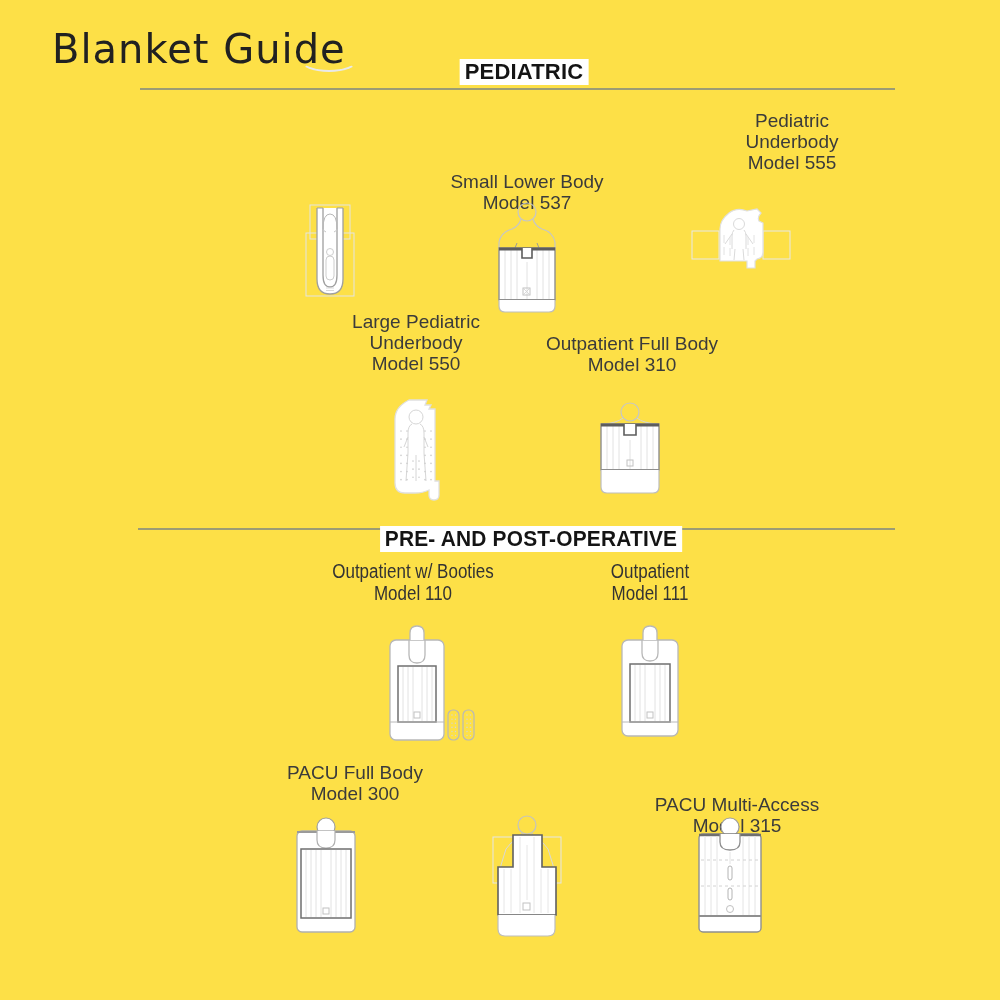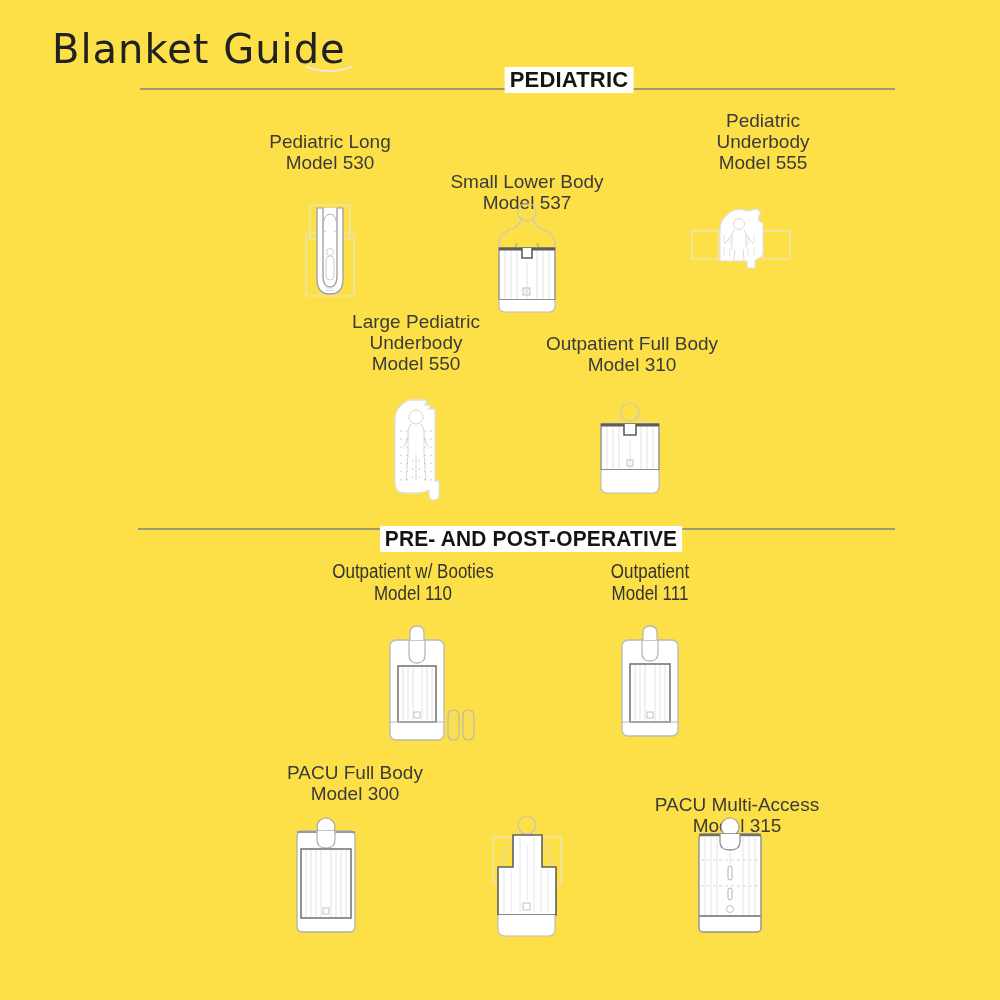--- a/index.html
+++ b/index.html
@@ -7,49 +7,45 @@
           font-family:"Liberation Sans",sans-serif;}
   .page-title{position:absolute;left:52px;top:26px;font-family:"DejaVu Sans",sans-serif;
               font-size:40px;color:#212121;letter-spacing:1px;}
   .title-swoosh{position:absolute;left:300px;top:48px;width:54px;height:20px;
                 border:2px solid transparent;border-bottom-color:#e9e9e9;border-radius:50%;}
   .divider{position:absolute;height:2px;background:#9c9c74;}
   #divider1{left:140px;top:88px;width:755px;}
   #divider2{left:138px;top:528px;width:757px;}
   .sec-header{position:absolute;transform:translateX(-50%);font-weight:bold;font-size:22px;
               color:#141414;background:#fff;padding:0 5px;letter-spacing:.2px;white-space:nowrap;}
-  #header1{left:524px;top:67px;margin-left:45px;}
+  #header1{left:524px;top:59px;}
   #header2{left:531px;top:526px;transform:translateX(-50%) scaleX(.95);}
   .label{position:absolute;transform:translateX(-50%);text-align:center;font-size:19px;
          line-height:21px;color:#3b3b3b;white-space:nowrap;}
   .label.wrap{white-space:normal;}
   .label.cond{font-size:20px;line-height:22px;color:#333;transform:translateX(-50%) scaleX(.85);}
   .illus{position:absolute;}
   svg{display:block;}
 </style>
 </head>
 <body>
 
 <div class="canvas">
 
   <div class="page-title">Blanket Guide</div>
   <div class="title-swoosh"></div>
 
   <div class="divider" id="divider1"></div>
   <div class="sec-header" id="header1">PEDIATRIC</div>
 
-  <div class="label" style="left:330px;top:131px;">
-    <div>Pediatric Long</div>
-    <div>Model 530</div>
-  </div>
   <div class="label" style="left:527px;top:131px;margin-top:40px;">
     <div>Small Lower Body</div>
     <div>Model 537</div>
   </div>
-  <div class="label wrap" style="left:763px;top:110px;width:130px;text-align:center;">
+  <div class="label wrap" style="left:792px;top:110px;width:130px;text-align:center;">
     <div>Pediatric Underbody</div>
     <div>Model 555</div>
   </div>
   <div class="label wrap" style="left:416px;top:311px;width:160px;">
     <div>Large Pediatric Underbody</div>
     <div>Model 550</div>
   </div>
   <div class="label" style="left:632px;top:333px;">
     <div>Outpatient Full Body</div>
     <div>Model 310</div>

